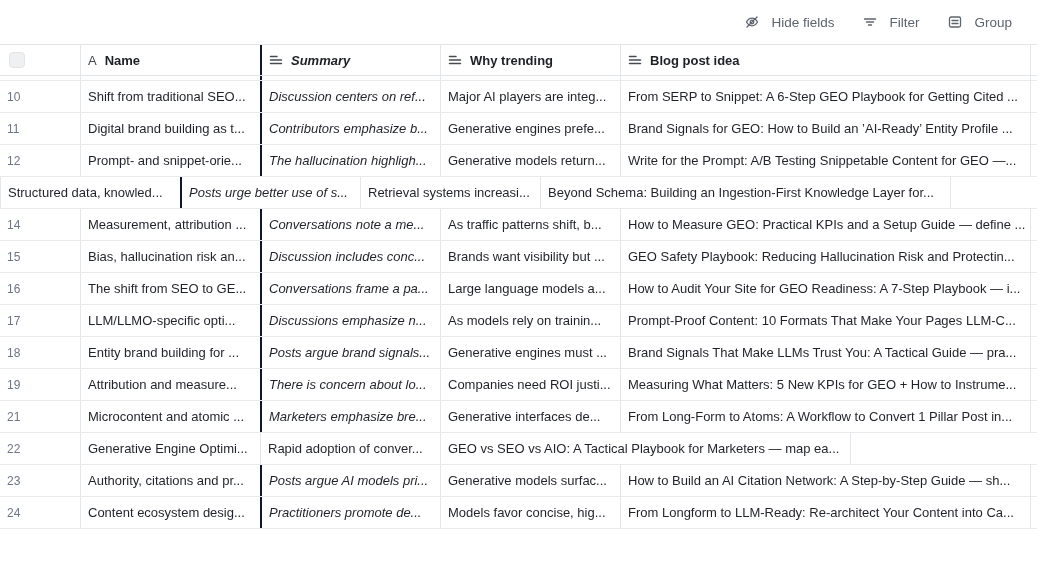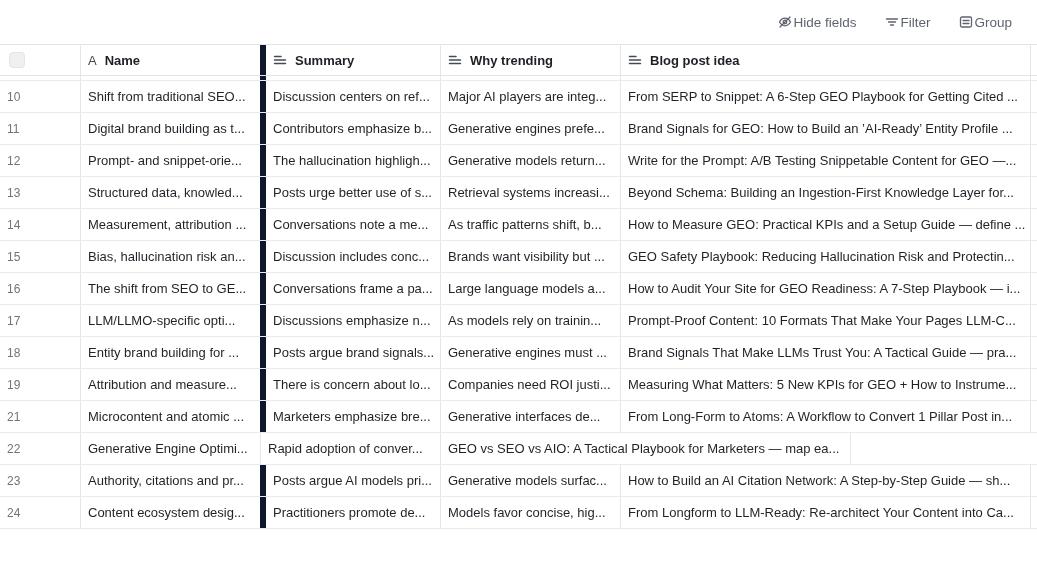--- a/index.html
+++ b/index.html
@@ -16,21 +16,21 @@
     display: flex;
     justify-content: flex-end;
     align-items: center;
     gap: 28px;
     padding-right: 25px;
     background: #fff;
   }
   .tool-btn {
     display: flex;
     align-items: center;
-    gap: 0;
+    gap: 11px;
     color: #5d646e;
     font-size: 13.5px;
     cursor: pointer;
     user-select: none;
   }
   .tool-btn svg { display: block; }
   
   .grid { width: 1037px; }
   .hdr-row, .row, .sliver {
     display: flex;
@@ -56,21 +56,21 @@
     display: flex;
     align-items: center;
     padding: 0 7px;
     font-size: 13px;
     white-space: nowrap;
     overflow: hidden;
     flex: none;
   }
   .c-num   { width: 80px;  color: #6d7580; font-size: 12px; }
   .c-name  { width: 180px; border-left: 1px solid #e4e7e9; }
-  .c-summary { width: 180px; border-left: 6px solid #0f172a; }
+  .c-summary { width: 180px; border-left: 2px solid #0f172a; font-style: italic; }
   .c-why   { width: 180px; border-left: 1px solid #e4e7e9; }
   .c-blog  { width: 410px; border-left: 1px solid #e4e7e9; }
   .c-fill  { width: 7px;  border-left: 1px solid #e4e7e9; padding: 0; }
   
   .hdr-cell {
     display: flex;
     align-items: center;
     gap: 8px;
     font-weight: 600;
     font-size: 13px;
@@ -203,21 +203,20 @@
       </div>
       <div class="row">
         <div class="cell c-num">12</div>
         <div class="cell c-name">Prompt- and snippet-orie...</div>
         <div class="cell c-summary">The hallucination highligh...</div>
         <div class="cell c-why">Generative models return...</div>
         <div class="cell c-blog">Write for the Prompt: A/B Testing Snippetable Content for GEO —...</div>
         <div class="cell c-fill"></div>
       </div>
       <div class="row">
-        <div class="cell c-num">13</div>
         <div class="cell c-name">Structured data, knowled...</div>
         <div class="cell c-summary">Posts urge better use of s...</div>
         <div class="cell c-why">Retrieval systems increasi...</div>
         <div class="cell c-blog">Beyond Schema: Building an Ingestion-First Knowledge Layer for...</div>
         <div class="cell c-fill"></div>
       </div>
       <div class="row">
         <div class="cell c-num">14</div>
         <div class="cell c-name">Measurement, attribution ...</div>
         <div class="cell c-summary">Conversations note a me...</div>

